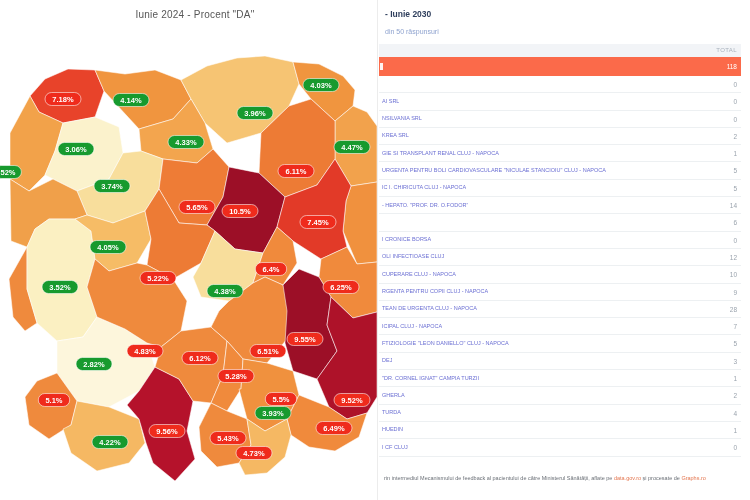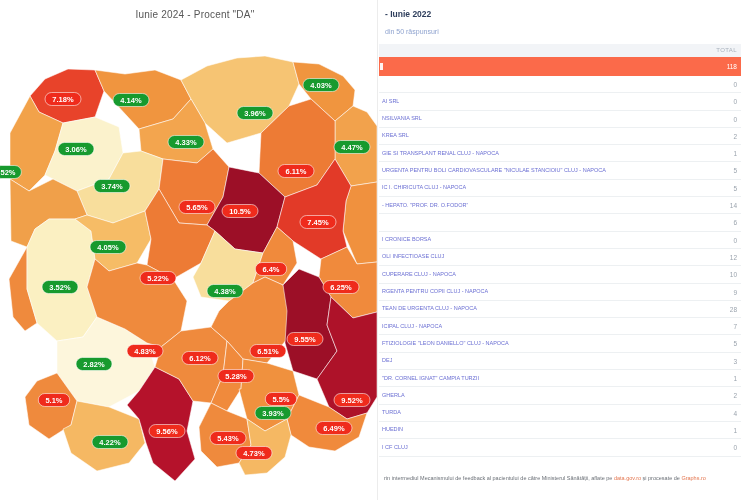--- a/index.html
+++ b/index.html
@@ -205,21 +205,21 @@
           <text x="228" y="440.8" fill="#ffffff" font-size="7.5" text-anchor="middle">5.43%</text>
         </g>
         <g>
           <rect x="236" y="446.5" width="36" height="13" rx="6.5" ry="6.5" fill="#EF2B1C" stroke="#ffffff" stroke-opacity="0.8" stroke-width="0.7"></rect>
           <text x="254" y="455.8" fill="#ffffff" font-size="7.5" text-anchor="middle">4.73%</text>
         </g>
       </svg>
   </div>
 
   <div class="panel">
-    <div class="panel-title">- Iunie 2022</div>
+    <div class="panel-title">- Iunie 2030</div>
     <div class="panel-subtitle">din 50 răspunsuri</div>
 
     <div class="table">
       <div class="thead">
         <span>TOTAL</span>
       </div>
       <div class="hl-row">
         <span class="hl-frag"></span>
         <span class="hl-val">118</span>
       </div>

